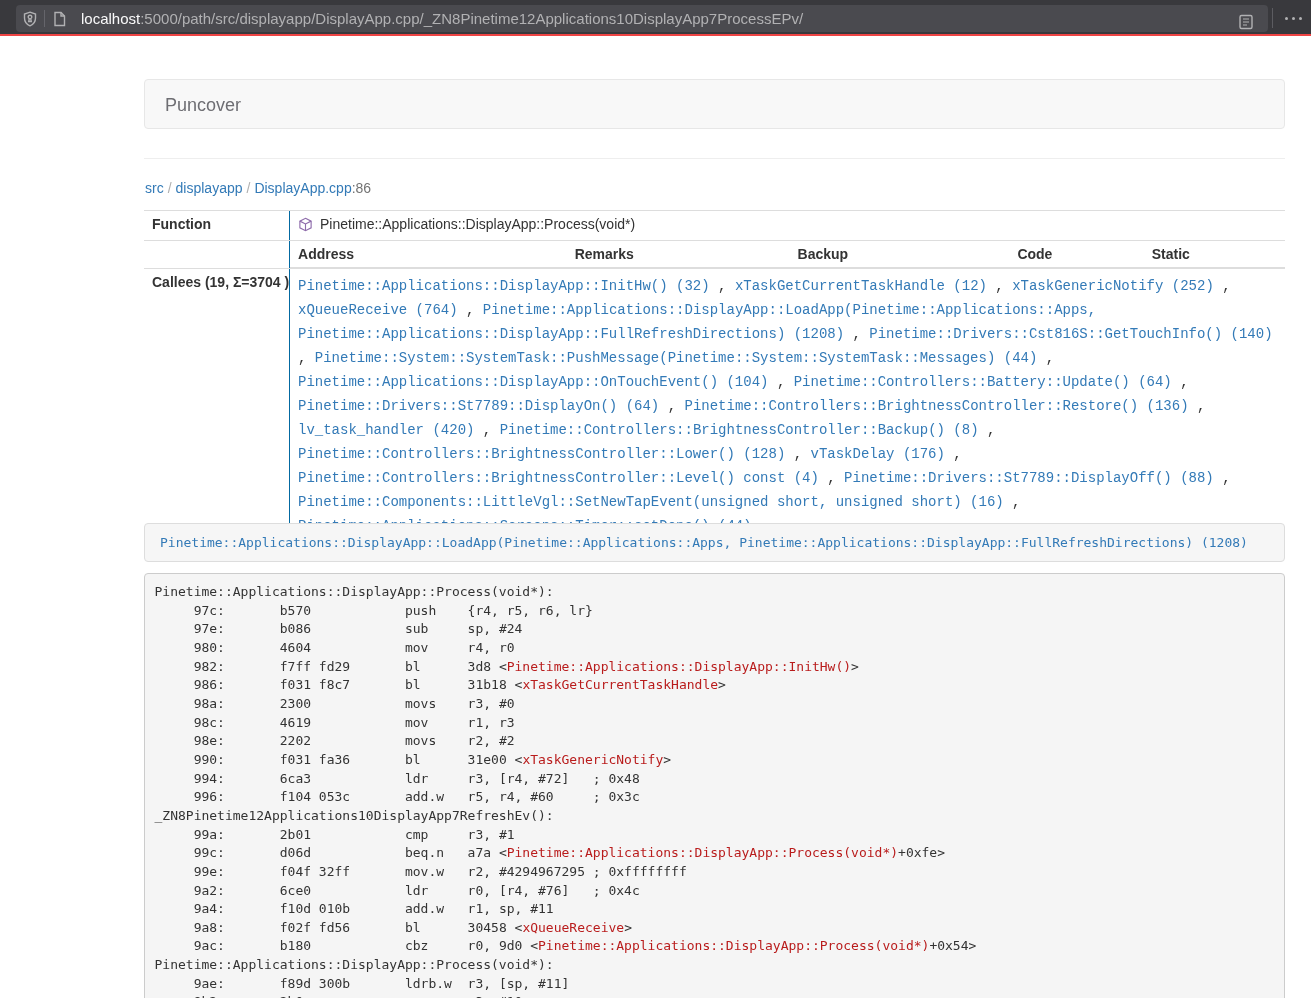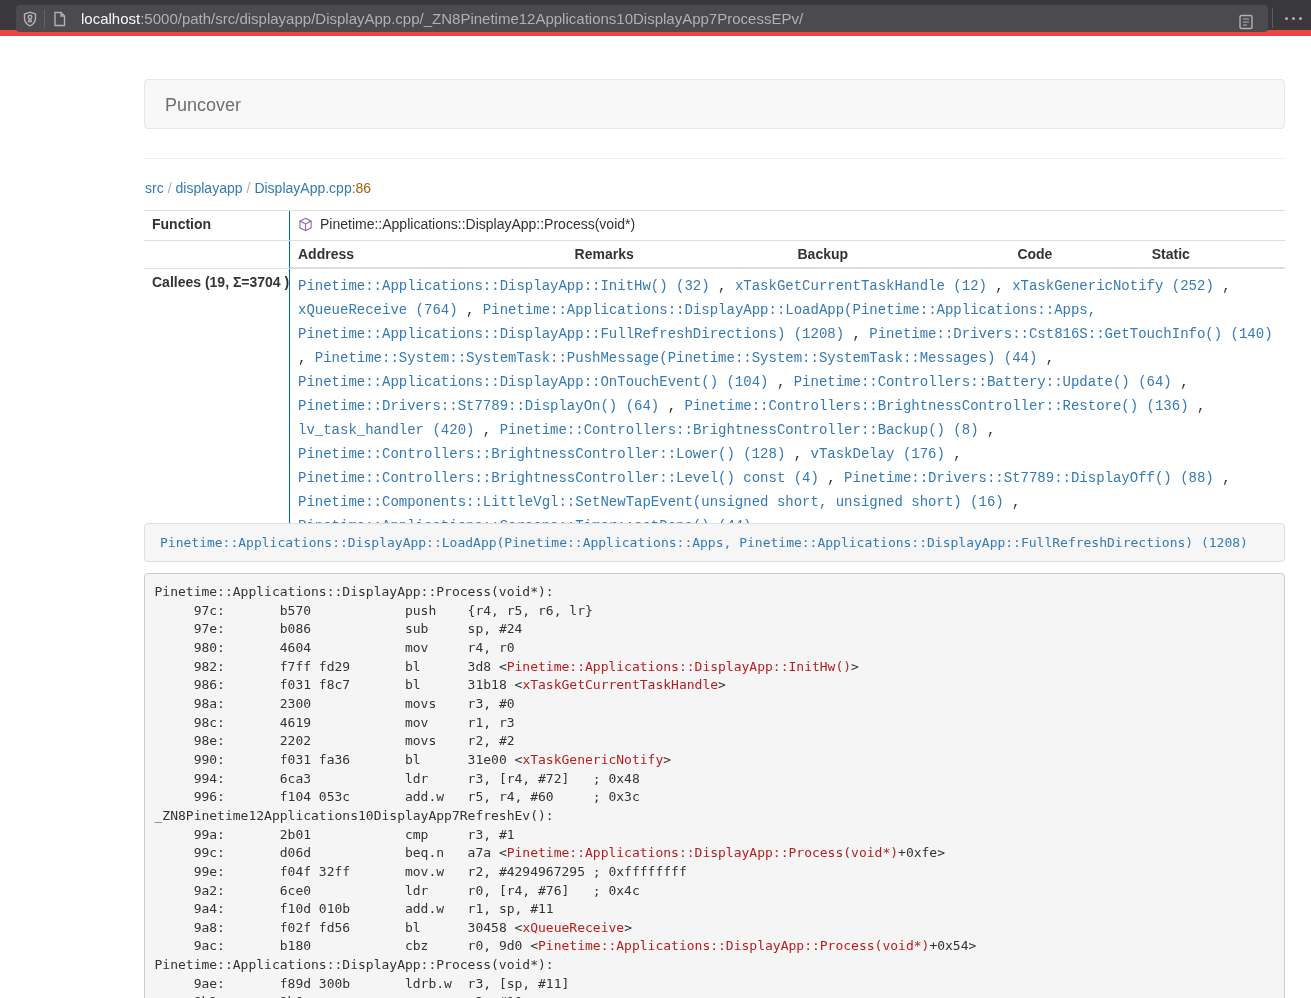--- a/index.html
+++ b/index.html
@@ -2,21 +2,21 @@
 <html><head>
 <meta charset="utf-8">
 <style>
   * { margin:0; padding:0; box-sizing:border-box; }
   html,body { width:1311px; height:998px; overflow:hidden; background:#fff;
               font-family:"Liberation Sans", sans-serif; }
   a { text-decoration:none; color:#337ab7; cursor:pointer; }
 
   
   .topbar { position:absolute; left:0; top:0; width:1311px; height:36px;
-            background:#39393d; border-bottom:6px solid #ef4444; }
+            background:#39393d; border-bottom:2px solid #ef4444; }
   .urlfield { position:absolute; left:16px; top:5px; width:1252px; height:27px;
               background:#4a4a4f; border-radius:4px; display:flex; align-items:center; }
   .urlfield .ico { flex:0 0 auto; display:flex; align-items:center; justify-content:center;
                    width:28px; height:27px; }
   .vdiv { width:1px; height:17px; background:#65656b; flex:0 0 auto; }
   .urltext { margin-left:8px; font-size:15px; color:#b1b1b3; white-space:nowrap;
              overflow:hidden; flex:1 1 auto; }
   .urltext .host { color:#f9f9fa; }
   .reader { position:absolute; right:8px; top:3px; }
   .bardiv { position:absolute; left:1272px; top:8px; width:1px; height:20px; background:#5c5c61; }
@@ -30,34 +30,34 @@
   .navbar { position:absolute; left:144px; top:42px; width:1141px; height:50px;
             background:#f8f8f8; border:1px solid #e7e7e7; border-radius:4px; }
   .brand { position:absolute; left:20px; top:0; height:50px; line-height:50px;
            font-size:18px; color:#6e6e73; }
 
   .hr1 { position:absolute; left:144px; top:121px; width:1141px; height:0;
          border-top:1px solid #eee; }
 
   .breadcrumb { position:absolute; left:145px; top:143px; font-size:14px; color:#999; }
   .breadcrumb .sep { color:#b0b0b0; padding:0 4px; }
-  .breadcrumb .suffix { color:#a16207;margin-top:36px; }
+  .breadcrumb .suffix { color:#737373;margin-top:36px; }
 
   
   .ftable { position:absolute; left:144px; top:173px; width:1141px;
             border-top:1px solid #ddd; font-size:14px; color:#333; }
   .frow { display:flex; border-bottom:1px solid #ddd; align-items:stretch; }
   .fleft { width:146px; flex:0 0 146px; padding:5px 8px; font-weight:bold;
            border-right:1px solid #0369a1; }
   .fright { flex:1 1 auto; padding:5px 8px; }
   .fright.nopad { padding:0; }
   .cubewrap { display:inline-block; vertical-align:-3px; margin-right:7px; }
 
   .itable { width:100%; }
-  .ihead { display:flex; border-bottom:1px solid #ddd; font-weight:bold; }
+  .ihead { display:flex; border-bottom:1px solid #ddd; font-weight:bold;justify-content:flex-end; }
   .irow  { display:flex; }
   .ihead > div, .irow > div { padding:5px 8px; }
   .c0 { width:27.8%; } .c1 { width:22.4%; } .c2 { width:22.1%; }
   .c3 { width:13.5%; } .c4 { width:14.2%; }
   .irow > div { padding-top:7px; padding-bottom:8px; }
 
   .callees-cell { line-height:24px;font-family:Liberation Mono, monospace; }
   .callees-cell a { color:#337ab7; }
   .callees-cell .csep { color:#333; }
 

